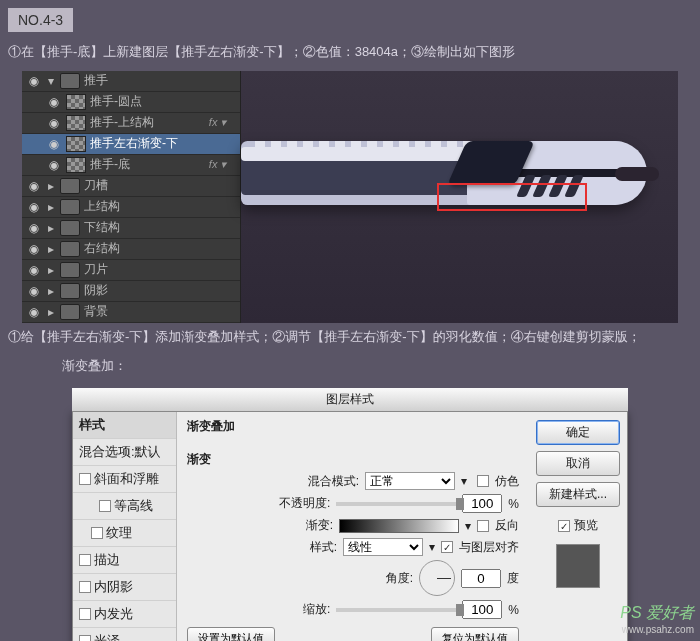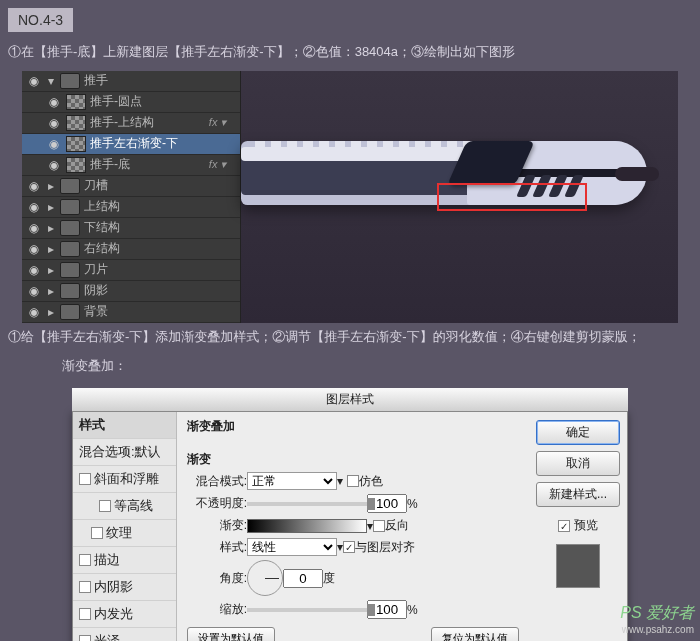--- a/index.html
+++ b/index.html
@@ -34,21 +34,21 @@
   .dialog-wrap { margin: 4px 22px 0 22px; }
   .dialog { background: #ededed; border: 1px solid #888; display: flex; font-size: 12px; color: #222; width: 556px; margin: 0 auto; box-shadow: 0 2px 8px rgba(0,0,0,0.4); }
   .dlg-title { position:relative; top:0; text-align:center; background:linear-gradient(#fafafa,#d0d0d0); padding:3px; font-size:12px; color:#222;font-family:Liberation Mono, monospace; }
   .dlg-sidebar { width: 104px; background: #e7e7e7; border-right: 1px solid #bbb; }
   .dlg-sidebar .item { padding: 4px 6px; border-bottom: 1px solid #d0d0d0; display:flex; align-items:center; gap:3px; font-size:13px; }
   .dlg-sidebar .item.header { background:#d8d8d8; font-weight:bold; }
   .cb { width:12px; height:12px; border:1px solid #888; background:#fff; display:inline-block; }
   .cb.on::after{ content:"✓"; font-size:10px; color:#333; position:relative; top:-2px; left:1px; }
   .dlg-main { flex:1; padding: 6px 10px 10px 10px; }
   .dlg-main h4 { font-size:12px; font-weight:bold; margin-bottom:16px; }
-  .row { display:flex; align-items:center; margin:4px 0; font-size:12px; }
+  .row { display:flex; align-items:center; gap:6px; margin:4px 0; font-size:12px;justify-content:flex-end; }
   .row label { width:60px; text-align:right; }
   select,input[type=text]{ font-size:12px; height:18px; border:1px solid #999; background:#fff; }
   .spin { width:40px; text-align:center; }
   .sliderbar { height:4px; background:#ccc; flex:1; position:relative; }
   .sliderbar::after{ content:""; position:absolute; top:-4px; left:100%; width:8px; height:12px; background:#888; }
   .grad { width:120px; height:14px; background:linear-gradient(90deg,#000,#fff); border:1px solid #666; }
   .angledial { width:36px; height:36px; border:1px solid #999; border-radius:50%; position:relative; }
   .angledial::after{ content:""; position:absolute; left:50%; top:50%; width:14px; height:1px; background:#333; transform-origin:left; }
   .btncol { width:98px; padding:8px 6px; display:flex; flex-direction:column; gap:6px; align-items:center; }
   .btn { width:84px; padding:3px 0; background:linear-gradient(#fdfdfd,#dcdcdc); border:1px solid #888; border-radius:3px; text-align:center; font-size:12px; }
@@ -221,21 +221,21 @@
         </div>
         <div class="row">
           <label>渐变:</label>
           <div class="grad"></div>
           <span>▾</span>
           <span class="cb"></span>
           <span>反向</span>
         </div>
         <div class="row">
           <label>样式:</label>
-          <select style="width:90px"><option>线性</option></select>
+          <select style="width:80px"><option>线性</option></select>
           <span>▾</span>
           <span class="cb on"></span>
           <span>与图层对齐</span>
         </div>
         <div class="row">
           <label>角度:</label>
           <div class="angledial"></div>
           <input class="spin" value="0" style="">
           <span>度</span>
         </div>

